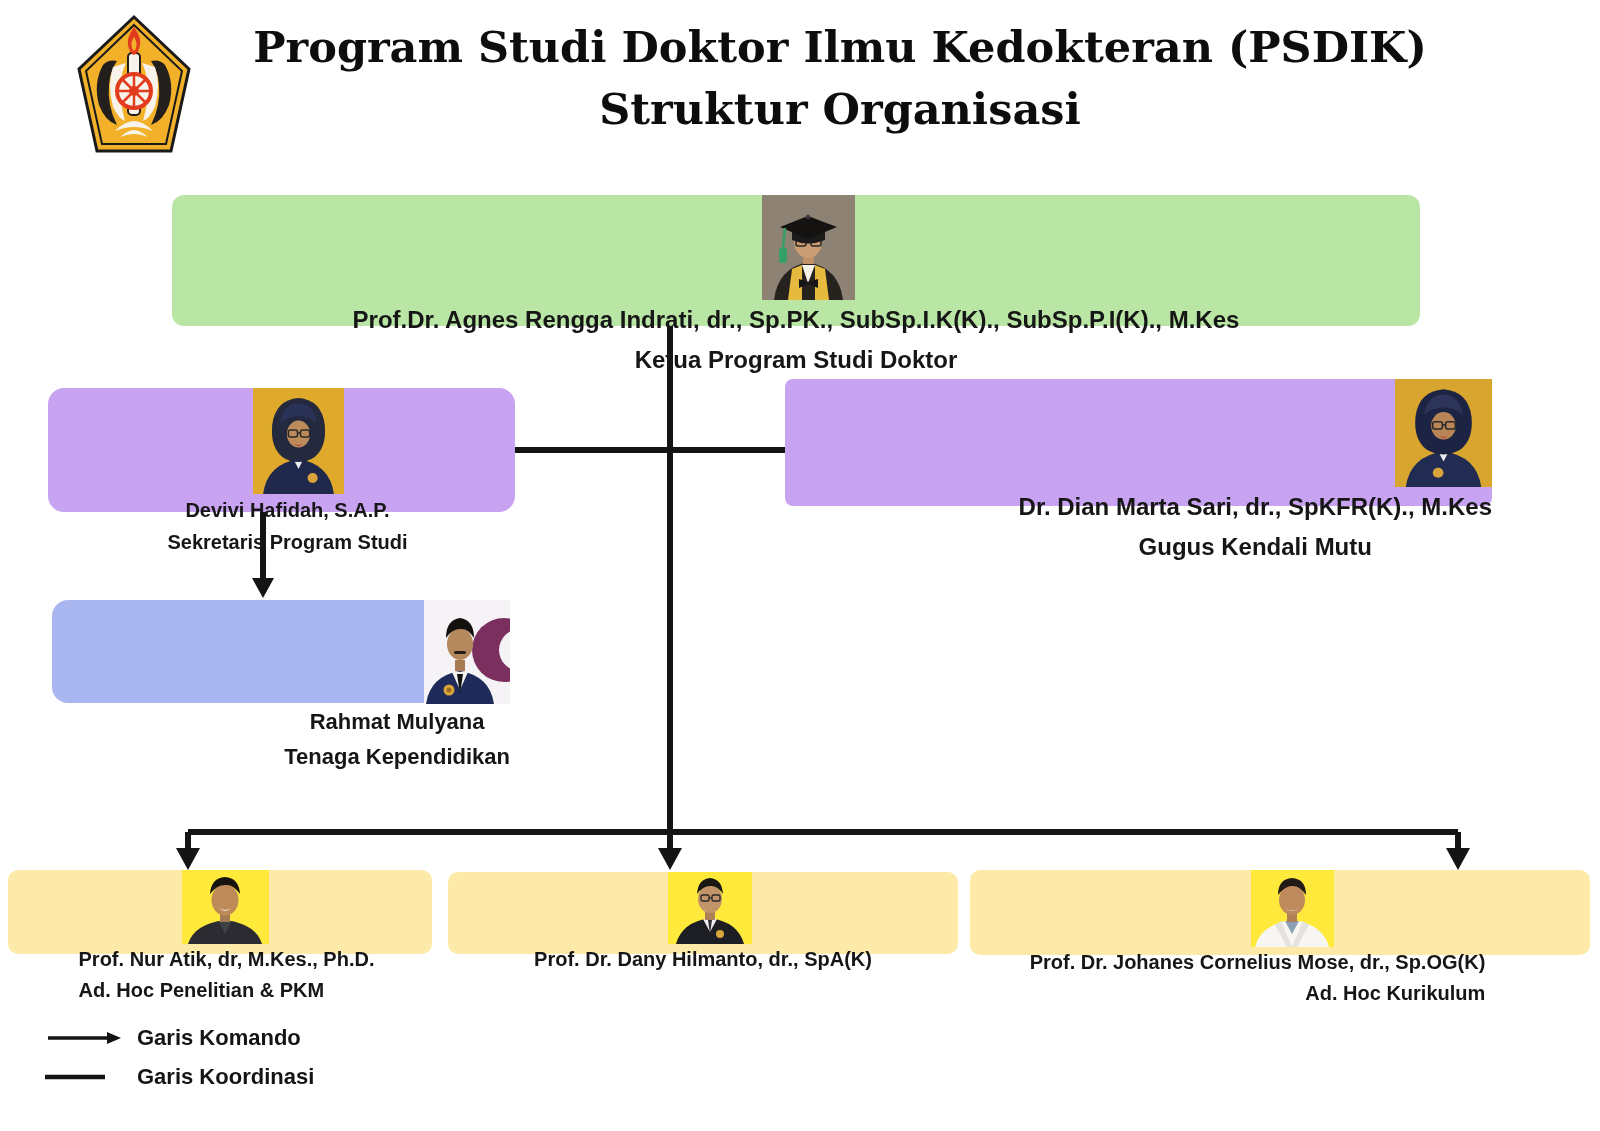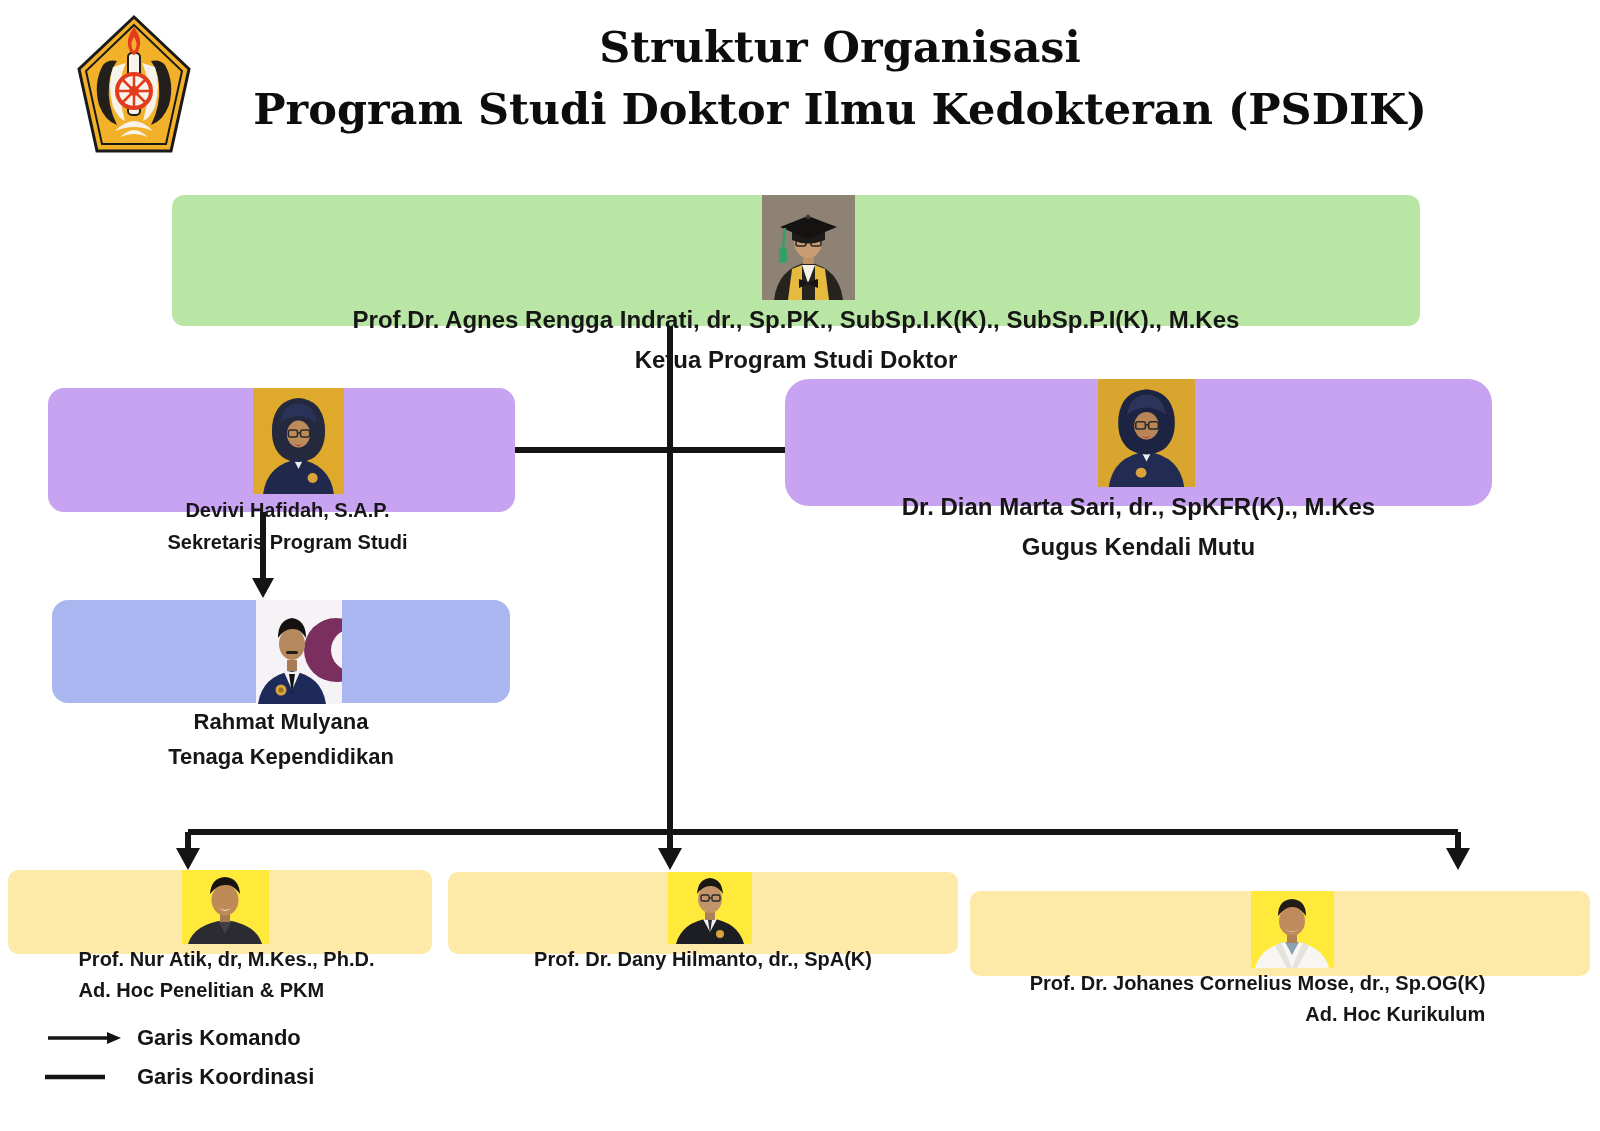--- a/index.html
+++ b/index.html
@@ -15,34 +15,34 @@
   .box{position:absolute;display:flex;align-items:center;box-sizing:border-box;flex-direction:column;}
   .box .photo{flex:0 0 auto;}
   .box .photo svg{display:block;}
   .box .txt{flex:1 1 auto;font-weight:bold;color:#161616;}
   .box-green{left:172px;top:195px;width:1248px;height:131px;background:var(--box_green,#b9e6a5);border-radius:12px;}
   .box-green .photo{margin-left:25px;}
   .box-green .txt{text-align:center;font-size:24px;line-height:40px;}
   .box-purple-l{left:48px;top:388px;width:467px;height:124px;background:var(--box_purple,#c8a3f2);border-radius:16px;}
   .box-purple-l .photo{margin-left:34px;}
   .box-purple-l .txt{text-align:center;font-size:20px;line-height:32px;padding-left:12px;}
-  .box-purple-r{left:785px;top:379px;width:707px;height:127px;background:var(--box_purple,#c8a3f2);border-radius:24px;}
+  .box-purple-r{left:785px;top:379px;width:707px;height:127px;background:var(--box_purple,#c8a3f2);border-radius:8px;align-items:flex-end;}
   .box-purple-r .photo{margin-left:15px;}
   .box-purple-r .txt{text-align:center;font-size:24px;line-height:40px;}
-  .box-blue{left:52px;top:600px;width:458px;height:103px;background:var(--box_blue,#a9b6ef);border-radius:16px;}
+  .box-blue{left:52px;top:600px;width:458px;height:103px;background:var(--box_blue,#a9b6ef);border-radius:16px;align-items:flex-end;}
   .box-blue .photo{margin-left:36px;}
   .box-blue .txt{text-align:center;font-size:22px;line-height:35px;}
   .box-yellow{background:var(--box_yellow,#fdeaa9);border-radius:10px;}
   .box-y1{left:8px;top:870px;width:424px;height:84px;}
   .box-y1 .photo{margin-left:10px;}
   .box-y1 .txt{text-align:left;padding-left:13px;font-size:20px;line-height:31px;}
   .box-y2{left:448px;top:872px;width:510px;height:82px;}
   .box-y2 .photo{margin-left:14px;}
   .box-y2 .txt{font-size:20px;line-height:31px;}
-  .box-y3{left:970px;top:870px;width:620px;height:85px;margin-top:21px;}
+  .box-y3{left:970px;top:870px;width:620px;height:85px;}
   .box-y3 .photo{margin-left:25px;}
   .box-y3 .txt{text-align:right;padding-right:45px;font-size:20px;line-height:31px;}
   
   .connectors{position:absolute;left:0;top:0;width:1600px;height:1131px;pointer-events:none;}
   
   .legend-row{position:absolute;display:flex;align-items:center;font-weight:bold;font-size:22px;color:#141414;}
   .legend-row-1{left:45px;top:1024px;height:28px;}
   .legend-row-2{left:45px;top:1063px;height:28px;}
   .legend-glyph{width:92px;height:18px;flex:0 0 auto;}
   .legend-label{margin-left:0px;}
@@ -96,22 +96,22 @@
         <line x1="50" y1="67" x2="72" y2="89"></line>
         <line x1="72" y1="67" x2="50" y2="89"></line>
       </g>
 
       <path d="M42 118 Q52 108 61 108 Q70 108 80 118 Q70 114 61 114 Q52 114 42 118 Z" fill="#f7f3ea"></path>
       <path d="M47 124 Q55 117 61 117 Q67 117 75 124 Q67 121 61 121 Q55 121 47 124 Z" fill="#f7f3ea"></path>
     </svg>
   </div>
 
   <div class="title">
+    <div>Program Studi Doktor Ilmu Kedokteran (PSDIK)</div>
     <div>Struktur Organisasi</div>
-    <div>Program Studi Doktor Ilmu Kedokteran (PSDIK)</div>
   </div>
 
   <div class="box box-green">
     <div class="photo">
       <svg width="93" height="105" viewBox="0 0 93 105">
         <rect width="93" height="105" fill="#8d8274"></rect>
         <path d="M12 105 Q16 73 46 67 Q77 73 81 105 Z" fill="#26231f"></path>
         <path d="M26 105 L30 74 L40 70 L40 105 Z" fill="#e6b93f"></path>
         <path d="M67 105 L63 74 L53 70 L53 105 Z" fill="#e6b93f"></path>
         <path d="M40 70 L46 88 L53 70 Z" fill="#f5f2ea"></path>

